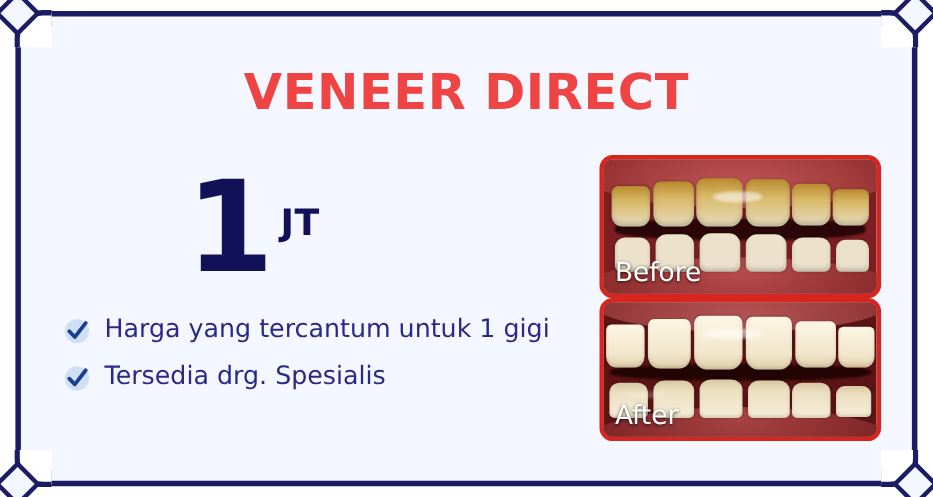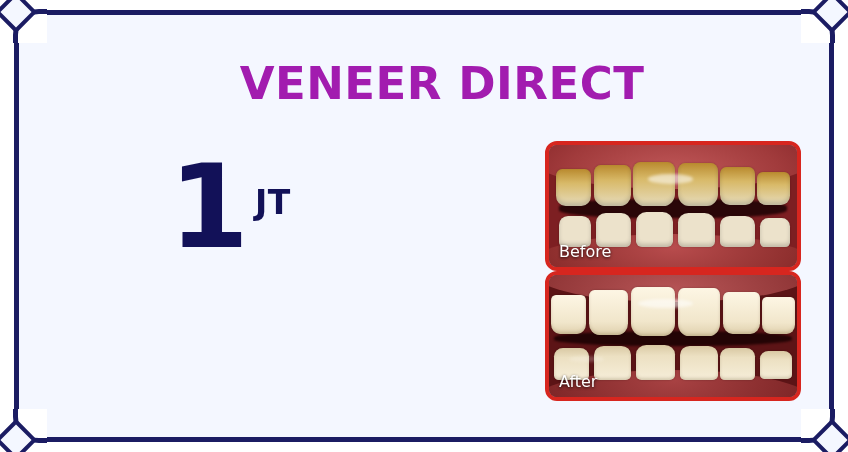--- a/index.html
+++ b/index.html
@@ -39,23 +39,23 @@
     border-radius: 4px;
     transform: rotate(45deg);
   }
   .notch.tl { left: -18px;  top: -18px; }
   .notch.tr { right: -18px; top: -18px; }
   .notch.bl { left: -18px;  bottom: -18px; }
   .notch.br { right: -18px; bottom: -18px; }
 
   .title {
     position: absolute;
-    top: 42px; left: 18px; width: 100%;
+    top: 42px; left: 0; width: 100%;
     text-align: center;
-    color: #a21caf;
+    color: #ef4444;
     font-size: 45px;
     font-weight: bold;
     letter-spacing: 0.5px;
     font-family: "DejaVu Sans", sans-serif;
   }
 
   .price-block {
     position: absolute;
     left: 150px; top: 140px;
     display: flex;
@@ -114,21 +114,21 @@
     border: 4px solid #d7261f;
     border-radius: 12px;
     overflow: hidden;
   }
   .photo + .photo { }
 
   .photo-label {
     position: absolute;
     left: 10px; bottom: 6px;
     color: #ffffff;
-    font-size: 16px;
+    font-size: 24px;
     font-family: "DejaVu Sans", sans-serif;
     text-shadow: 0 1px 3px rgba(0,0,0,0.8);
     z-index: 5;
   }
 
   
   .mouth {
     position: absolute;
     inset: 0;
     background: #7d1f22;
@@ -222,20 +222,43 @@
   <div class="notch bl"></div>
   <div class="notch br"></div>
 
   <div class="title">VENEER DIRECT</div>
 
   <div class="price-block">
     <span class="price-number">1</span>
     <span class="price-unit">JT</span>
   </div>
 
+  <div class="features">
+
+    <div class="feature">
+      <span class="check-icon">
+        <svg viewBox="0 0 26 26" width="26" height="26">
+          <circle cx="13" cy="13" r="11" fill="#cfe0f5"></circle>
+          <path d="M6 13.2 L11 18.4 L21 5.6" stroke="#1b3f8f" stroke-width="3.4" fill="none" stroke-linecap="round" stroke-linejoin="round"></path>
+        </svg>
+      </span>
+      <span class="feature-text">Harga yang tercantum untuk 1 gigi</span>
+    </div>
+
+    <div class="feature">
+      <span class="check-icon">
+        <svg viewBox="0 0 26 26" width="26" height="26">
+          <circle cx="13" cy="13" r="11" fill="#cfe0f5"></circle>
+          <path d="M6 13.2 L11 18.4 L21 5.6" stroke="#1b3f8f" stroke-width="3.4" fill="none" stroke-linecap="round" stroke-linejoin="round"></path>
+        </svg>
+      </span>
+      <span class="feature-text">Tersedia drg. Spesialis</span>
+    </div>
+
+  </div>
 
   <div class="photos">
 
     <div class="photo">
       <div class="mouth">
         <div class="gum-top"></div>
         <div class="gum-bottom"></div>
         <div class="dark-gap"></div>
 
         <div class="tooth decayed" style="left:3%;  top:20%; width:14%; height:30%;"></div>

